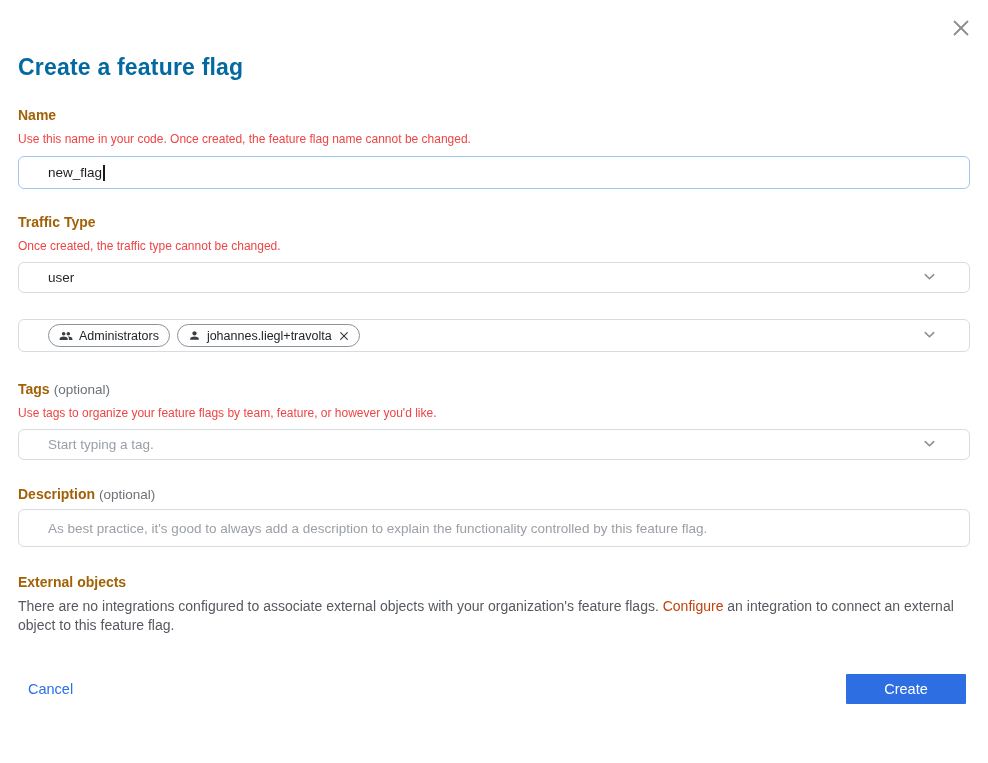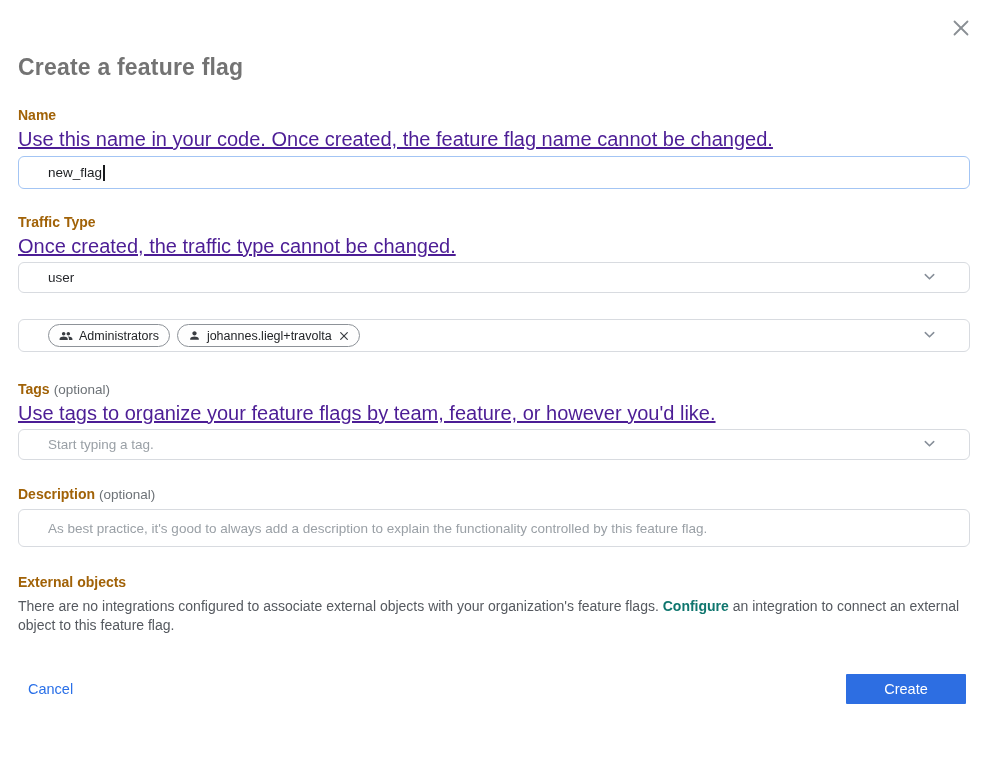--- a/index.html
+++ b/index.html
@@ -20,36 +20,35 @@
     background: none; border: none; padding: 2px;
     cursor: pointer; color: #8a8f94;
     display: flex; align-items: center; justify-content: center;
   }
   .close-btn svg { display: block; }
 
   .title {
     margin: 52px 0 0 0;
     font-size: 23px; line-height: 30px;
     font-weight: 700; letter-spacing: 0.2px;
-    color: #737373;
+    color: #0369a1;
   }
 
   .group { margin-top: 24px; }
   .group.owners-group  { margin-top: 26px; }
   .group.tags-group    { margin-top: 28px; }
   .group.desc-group    { margin-top: 25px; }
   .group.ext-group     { margin-top: 26px; }
 
   .label { font-size: 14px; line-height: 18px; font-weight: 700; color: #a16207; }
   .optional { font-weight: 400; color: #6d7277; font-size: 13.5px; margin-left: 4px; }
   .help {
     margin: 6px 0 0 0;
-    font-size: 20px; line-height: 18px;
-    color: #4c1d95;
-    text-decoration: underline;
+    font-size: 12px; line-height: 18px;
+    color: #ef4444;
   }
 
   .textbox, .selectbox {
     margin-top: 8px;
     width: 952px; height: 33px;
     border: 1px solid #d8dbe0;
     border-radius: 6px;
     background: #fff;
     display: flex; align-items: center;
     padding: 0 29px;
@@ -78,21 +77,21 @@
     cursor: pointer; white-space: nowrap;
   }
   .chip svg { display: block; color: #3a3d42; }
   .chip .chip-x { color: #5f6368; margin-left: 1px; cursor: pointer; }
 
   .ext-text {
     margin: 6px 0 0 0;
     font-size: 14px; line-height: 18.5px;
     color: #55595f; max-width: 952px;
   }
-  .link { color: #0f766e; font-weight: 700; text-decoration: none; cursor: pointer; }
+  .link { color: #c2410c; font-weight: 400; text-decoration: none; cursor: pointer; }
 
   .footer {
     margin-top: 40px; padding-right: 4px;
     display: flex; justify-content: space-between; align-items: center;
   }
   .btn { font-family: "Liberation Sans", sans-serif; font-size: 14.5px; cursor: pointer; }
   .btn-cancel {
     background: none; border: none; color: #2a70e8;
     padding: 6px 10px; margin-right: 16px;
   }

